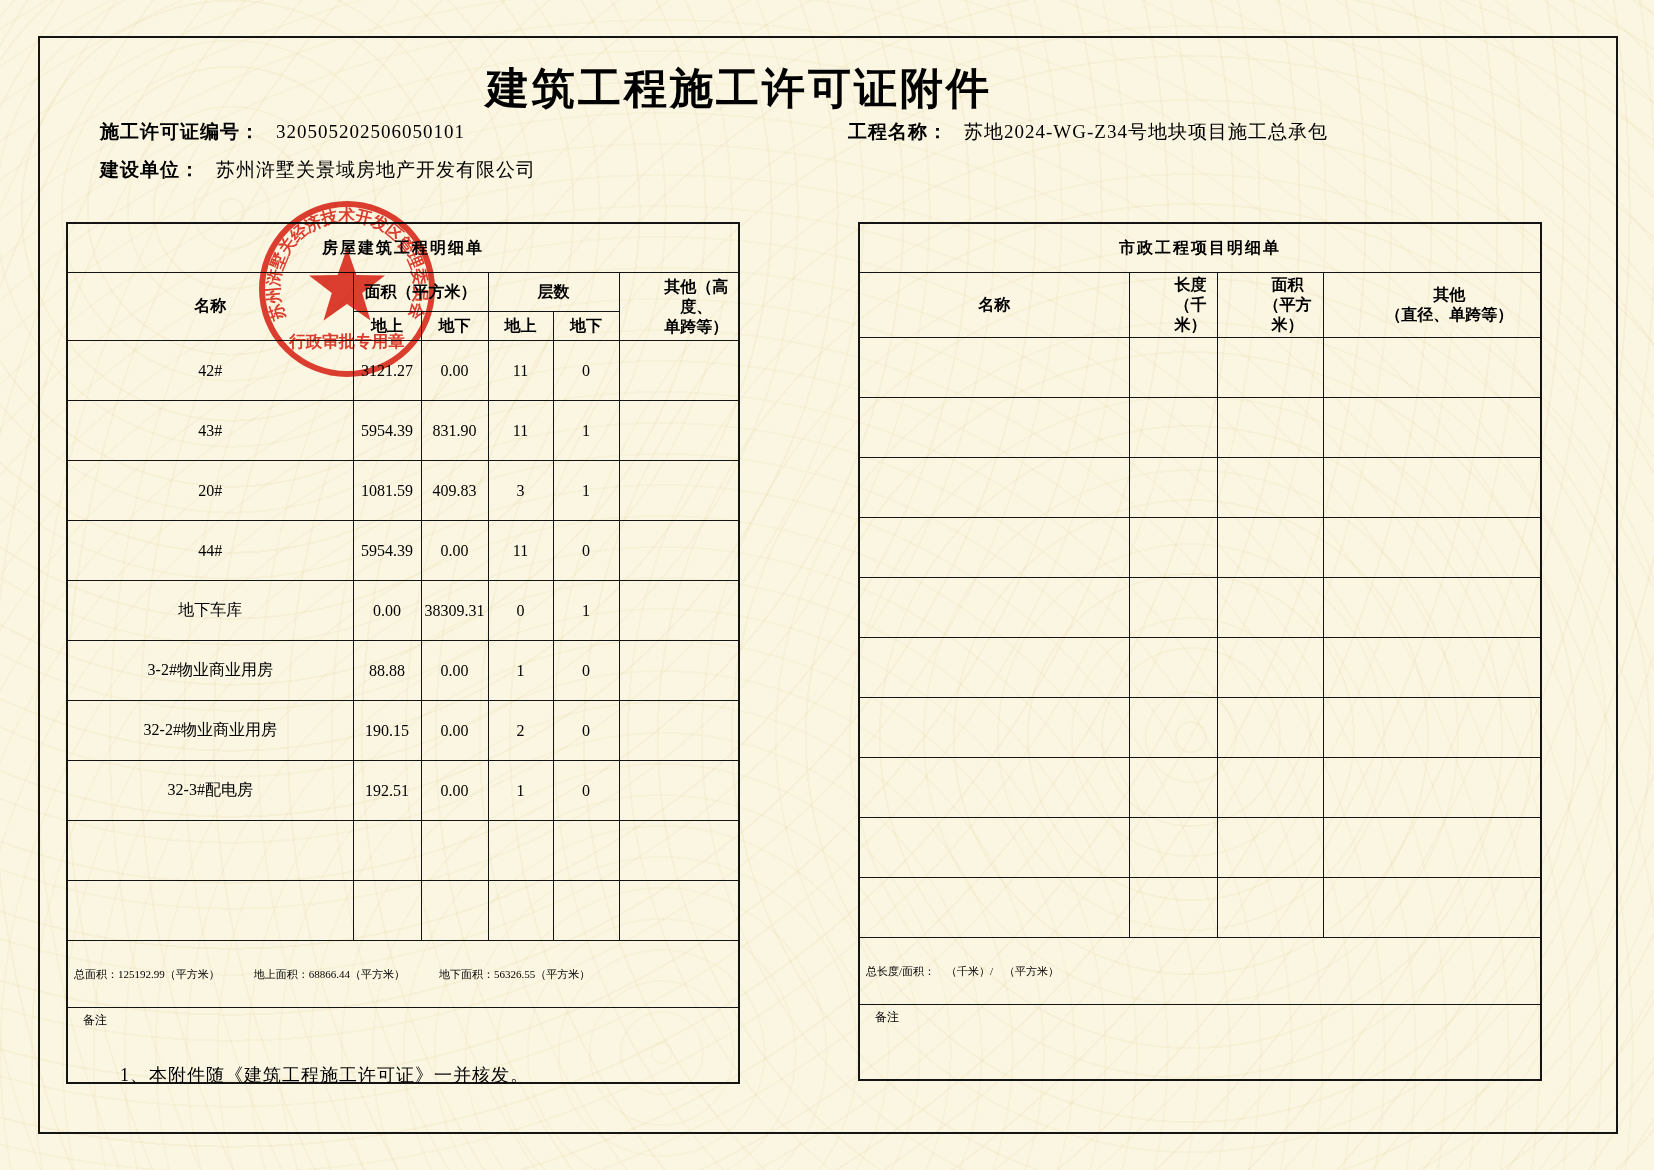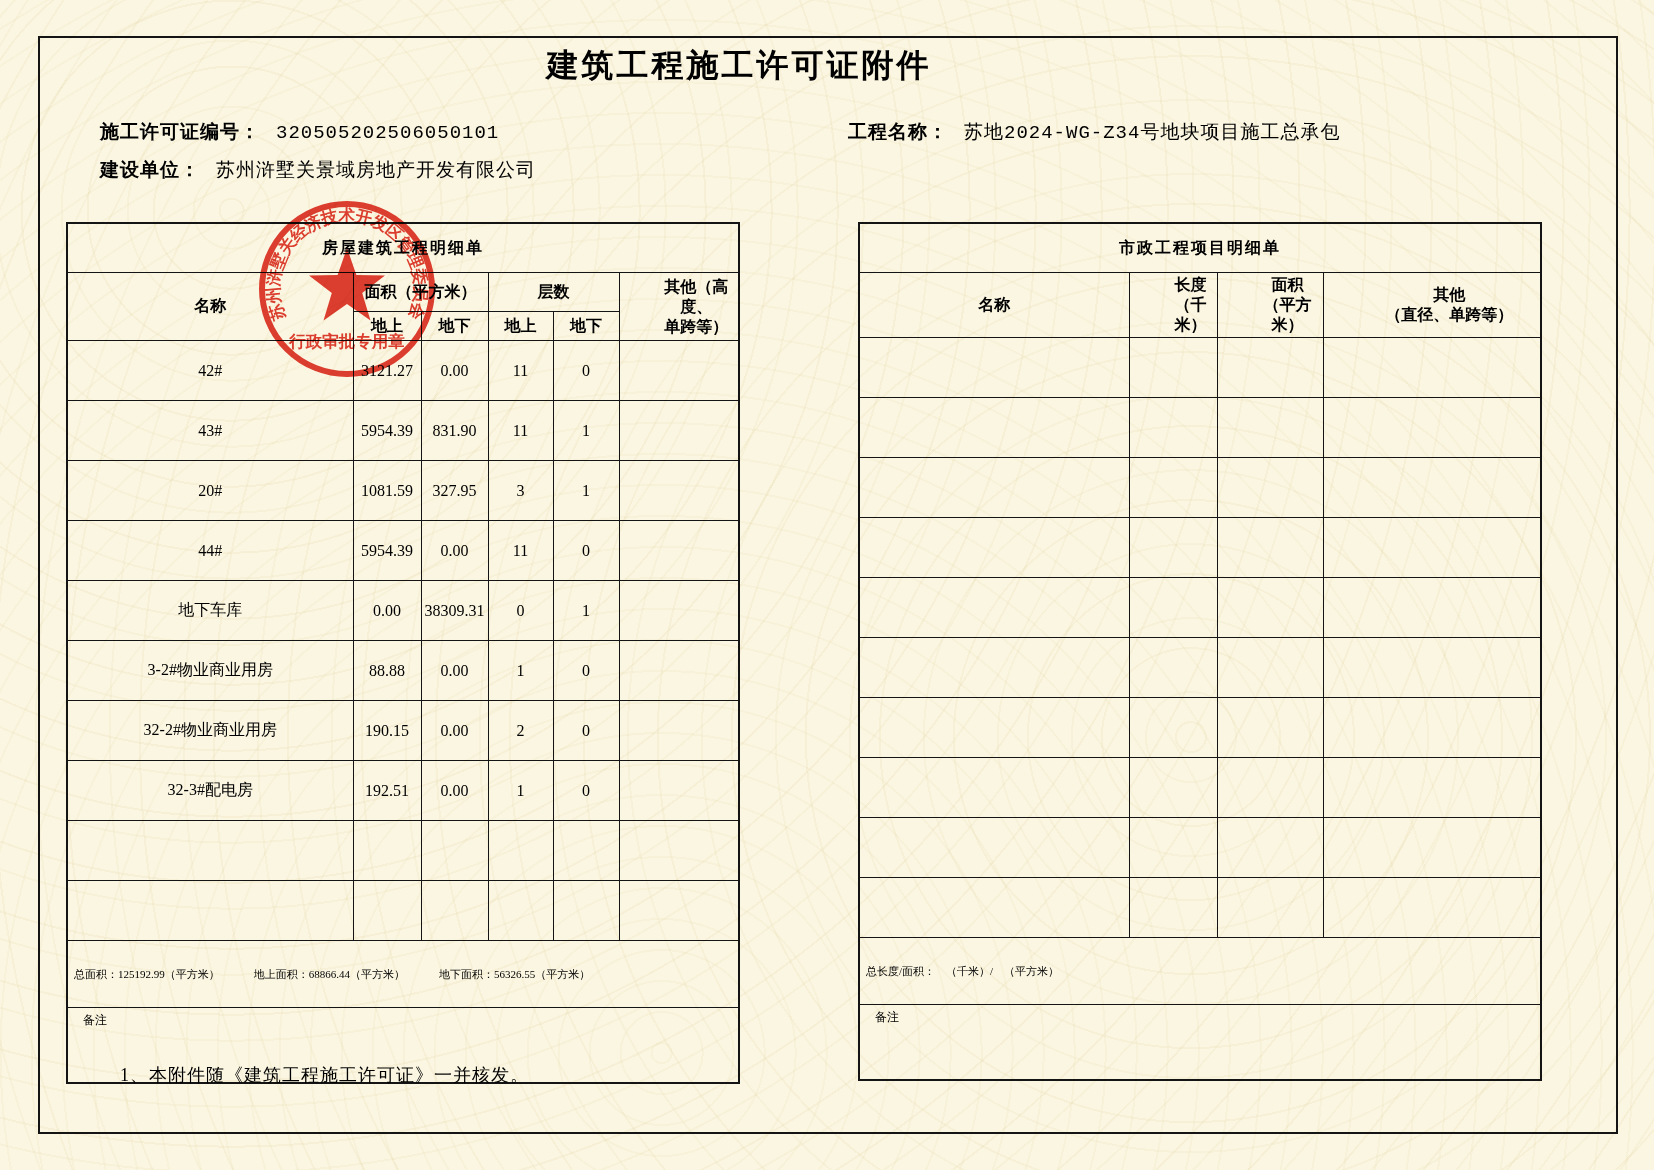--- a/index.html
+++ b/index.html
@@ -13,27 +13,27 @@
       repeating-radial-gradient(circle at 40% 90%, rgba(224,208,152,0) 0 9px, rgba(224,208,152,.12) 9px 11px, rgba(224,208,152,0) 11px 31px);
     font-family:"Liberation Sans", sans-serif;
     color:#000;
     overflow:hidden;
   }
   .frame{
     position:absolute;left:38px;top:36px;width:1576px;height:1094px;
     border:2px solid #141414;
   }
   .doc-title{
-    position:absolute;left:0;top:44px;width:1478px;
-    text-align:center;font-size:32px;font-weight:bold;letter-spacing:3px;
+    position:absolute;left:0;top:60px;width:1478px;
+    text-align:center;font-size:43px;font-weight:bold;letter-spacing:3px;
     font-family:"Liberation Sans", sans-serif;
   }
   .meta{position:absolute;font-size:19px;white-space:nowrap;}
   .meta .lbl{font-weight:bold;letter-spacing:1px;}
-  .meta .val{font-family:Liberation Mono, monospace;font-weight:normal;margin-left:16px;letter-spacing:1px;}
+  .meta .val{font-family:Liberation Serif, serif;font-weight:normal;margin-left:16px;letter-spacing:1px;}
   .m-permit{left:100px;top:119px;}
   .m-project{left:848px;top:119px;}
   .m-builder{left:100px;top:157px;}
 
   table.sheet{
     position:absolute;border-collapse:collapse;table-layout:fixed;
     border:2px solid #141414;
   }
   table.sheet td{
     border:1px solid #141414;
@@ -123,21 +123,21 @@
         <td class="c-name">43#</td>
         <td class="c-num">5954.39</td>
         <td class="c-num">831.90</td>
         <td class="c-num">11</td>
         <td class="c-num">1</td>
         <td class="c-num"></td>
       </tr>
   <tr class="drow">
         <td class="c-name">20#</td>
         <td class="c-num">1081.59</td>
-        <td class="c-num">327.95</td>
+        <td class="c-num">409.83</td>
         <td class="c-num">3</td>
         <td class="c-num">1</td>
         <td class="c-num"></td>
       </tr>
   <tr class="drow">
         <td class="c-name">44#</td>
         <td class="c-num">5954.39</td>
         <td class="c-num">0.00</td>
         <td class="c-num">11</td>
         <td class="c-num">0</td>

